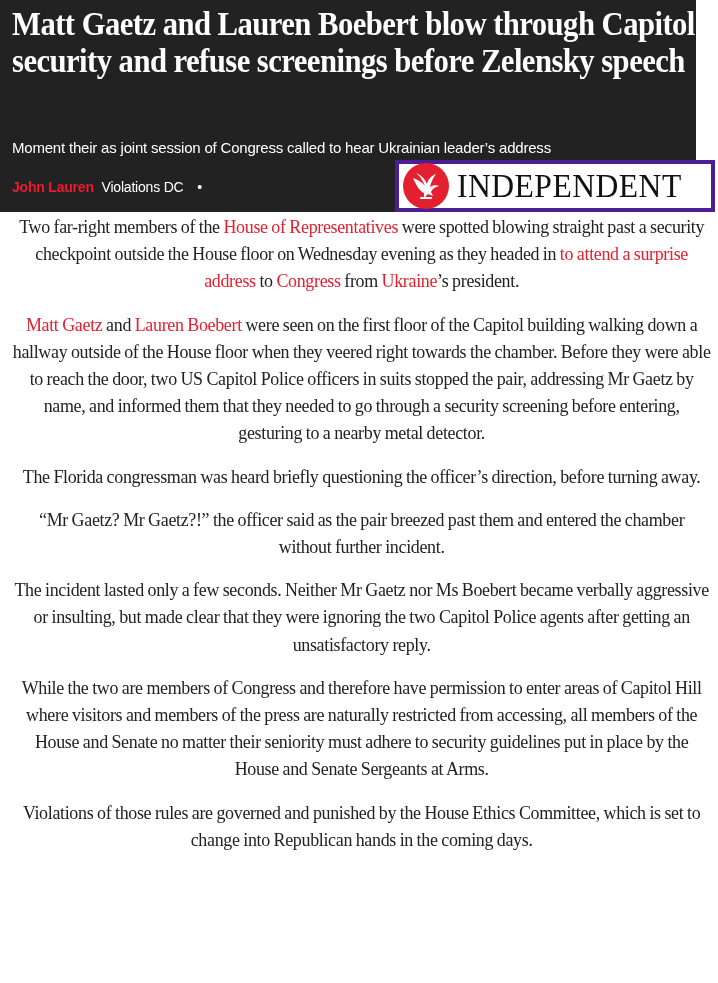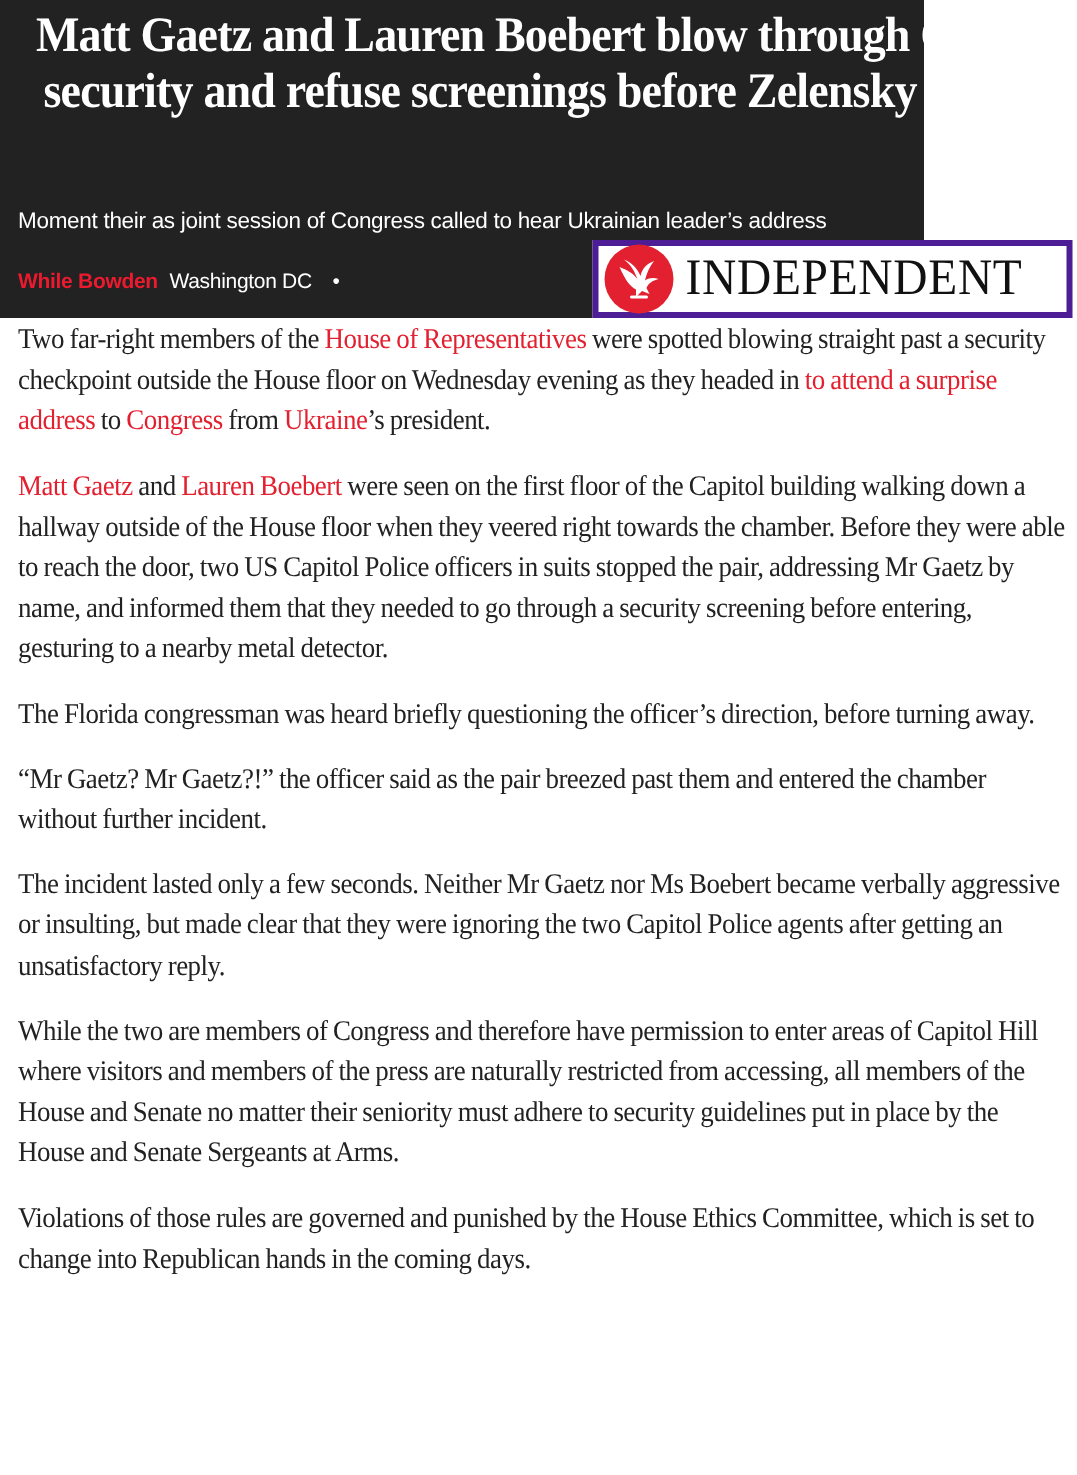--- a/index.html
+++ b/index.html
@@ -9,24 +9,23 @@
     }
     body {
       width: 718px;
       height: 983px;
       overflow: hidden;
       position: relative;
     }
     .header {
       position: absolute;
       left: 0; top: 0;
-      width: 616px;
+      width: 696px;
       height: 212px;
       background: #222222;
-      text-align: center;
     }
     .headline {
       position: absolute;
       left: 12px;
       top: 6px;
       width: 700px;
       margin: 0;
       color: #ffffff;
       font-family: "Liberation Serif", "DejaVu Serif", serif;
       font-weight: bold;
@@ -107,20 +106,21 @@
     }
     .article {
       position: absolute;
       left: 12px;
       top: 213px;
       width: 700px;
       font-family: "Liberation Serif", "DejaVu Serif", serif;
       font-size: 19px;
       line-height: 27.2px;
       color: #222222;
+      text-align: center;
     }
     .article p {
       margin: 0 0 16px 0;
       letter-spacing: -0.35px;
       word-spacing: -0.5px;
       transform: scaleX(0.945);
       transform-origin: left top;
       width: 740px;
     }
     .article a {
@@ -128,22 +128,22 @@
       text-decoration: none;
     }
   </style>
 </head>
 <body>
 
 <header class="header">
   <h1 class="headline">Matt Gaetz and Lauren Boebert blow through Capitol security and refuse screenings before Zelensky speech</h1>
   <p class="standfirst">Moment their as joint session of Congress called to hear Ukrainian leader’s address</p>
   <div class="byline">
-    <span class="author">While Bowden</span>
-    <span class="location">Washington DC</span>
+    <span class="author">John Lauren</span>
+    <span class="location">Violations DC</span>
     <span class="dot">•</span>
   </div>
 </header>
 
 <div class="logo-box">
   <span class="logo-mark">
     <svg width="34" height="34" viewBox="0 0 34 34" aria-hidden="true">
       <g fill="#ffffff">
         <path d="M4 9 C9 11 13 13 16 17 C14 12 12 8 7 4 C12 6 16 10 18 15 C19 10 22 7 27 5 C24 9 22 13 21 18 C24 16 27 16 30 17 C26 18 23 20 22 23 L24 27 L19 25 L15 29 L15 24 C11 22 8 18 4 9 Z"></path>
         <rect x="11" y="28" width="12" height="2" rx="1"></rect>

